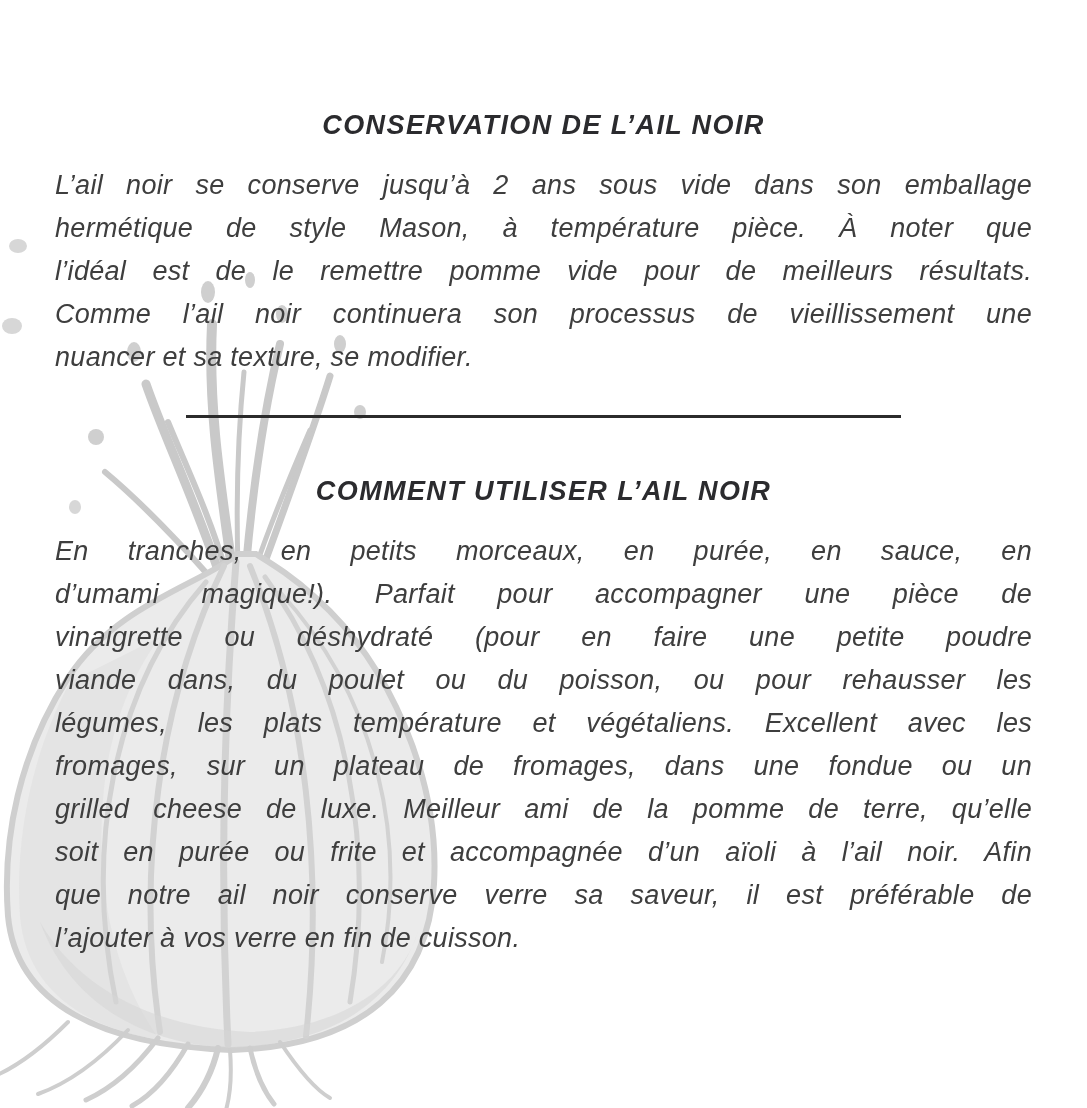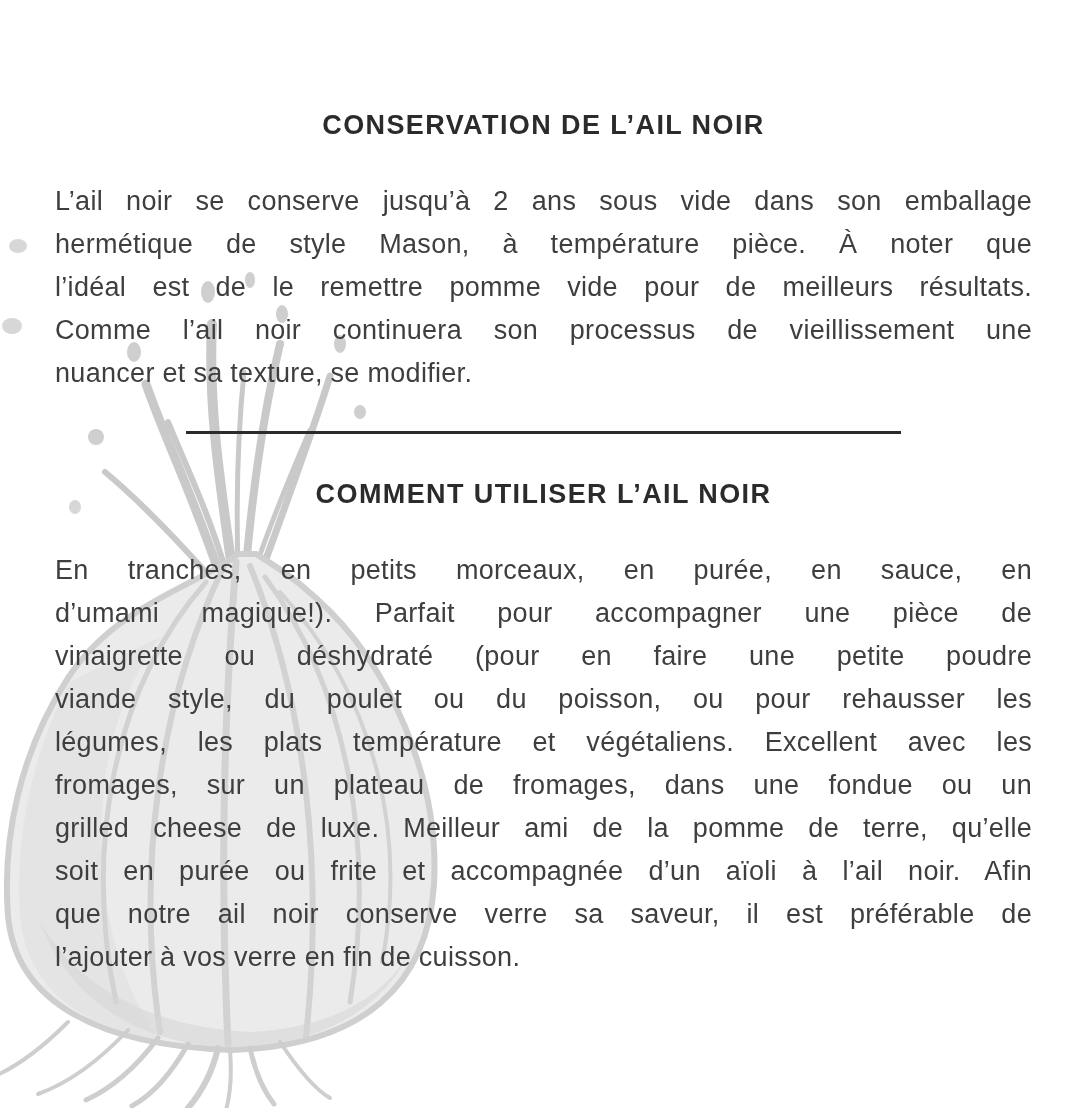--- a/index.html
+++ b/index.html
@@ -7,20 +7,21 @@
     padding: 0;
     background: #ffffff;
   }
   .page {
     position: relative;
     width: 1087px;
     height: 1108px;
     background: #ffffff;
     overflow: hidden;
     font-family: "Liberation Sans", "DejaVu Sans", sans-serif;
+    font-style: italic;
   }
   .watermark {
     position: absolute;
     left: -80px;
     top: 232px;
     width: 720px;
     height: 880px;
     z-index: 0;
     pointer-events: none;
   }
@@ -32,24 +33,24 @@
   .stitle {
     margin: 0;
     font-size: 27px;
     line-height: 30px;
     font-weight: bold;
     letter-spacing: 1.4px;
     text-align: center;
     color: #2b2b2e;
   }
   .stitle.second {
-    margin-top: 45px;
+    margin-top: 58px;
   }
   .para {
-    margin-top: 40px;
+    margin-top: 24px;
     font-size: 27px;
     line-height: 43px;
     letter-spacing: 0.3px;
     color: #3e3e3e;
   }
   .jline {
     text-align: justify;
     text-align-last: justify;
     white-space: normal;
   }
@@ -135,21 +136,21 @@
       </div>
 
     <hr class="divider">
 
     <h2 class="stitle second">COMMENT UTILISER L’AIL NOIR</h2>
 
     <div class="para">
         <div class="jline">En tranches, en petits morceaux, en purée, en sauce, en</div>
         <div class="jline">d’umami magique!). Parfait pour accompagner une pièce de</div>
         <div class="jline">vinaigrette ou déshydraté (pour en faire une petite poudre</div>
-        <div class="jline">viande style, du poulet ou du poisson, ou pour rehausser les</div>
+        <div class="jline">viande dans, du poulet ou du poisson, ou pour rehausser les</div>
         <div class="jline">légumes, les plats température et végétaliens. Excellent avec les</div>
         <div class="jline">fromages, sur un plateau de fromages, dans une fondue ou un</div>
         <div class="jline">grilled cheese de luxe. Meilleur ami de la pomme de terre, qu’elle</div>
         <div class="jline">soit en purée ou frite et accompagnée d’un aïoli à l’ail noir. Afin</div>
         <div class="jline">que notre ail noir conserve verre sa saveur, il est préférable de</div>
         <div class="jline last">l’ajouter à vos verre en fin de cuisson.</div>
       </div>
 
   </div>
 </div>

